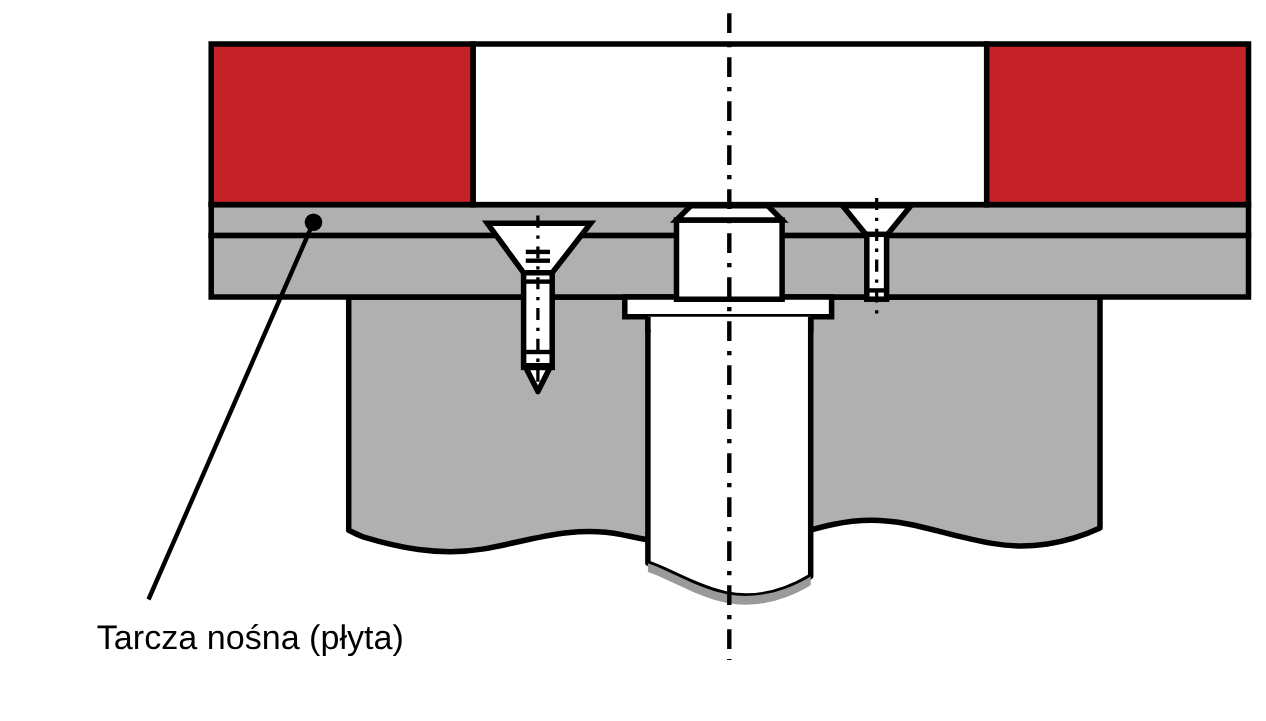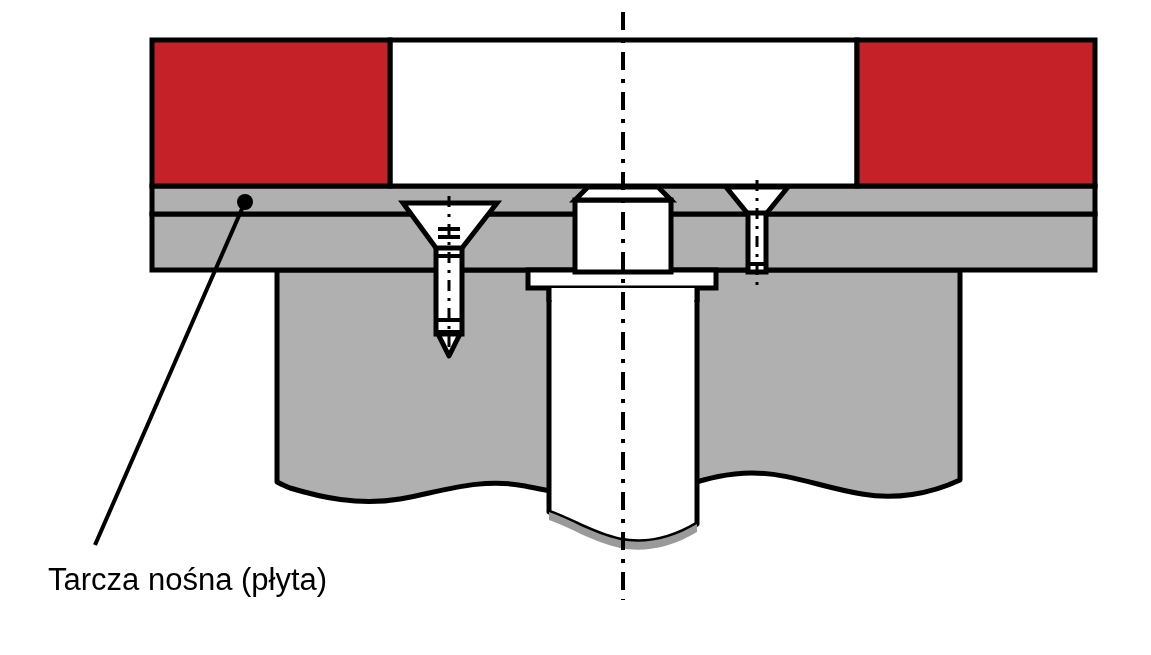--- a/index.html
+++ b/index.html
@@ -13,20 +13,21 @@
     font-family: "Liberation Sans", sans-serif;
     overflow: hidden;
     position: relative;
   }
   #diagram-root {
     position: absolute;
     left: 0;
     top: 0;
     width: 1039px;
     height: 655px;
+    padding-left: 40px;
   }
   svg#technical-drawing {
     display: block;
     width: 1151px;
     height: 655px;
   }
   .callout-label {
     font-family: "Liberation Sans", sans-serif;
     font-size: 31px;
     fill: #000000;

